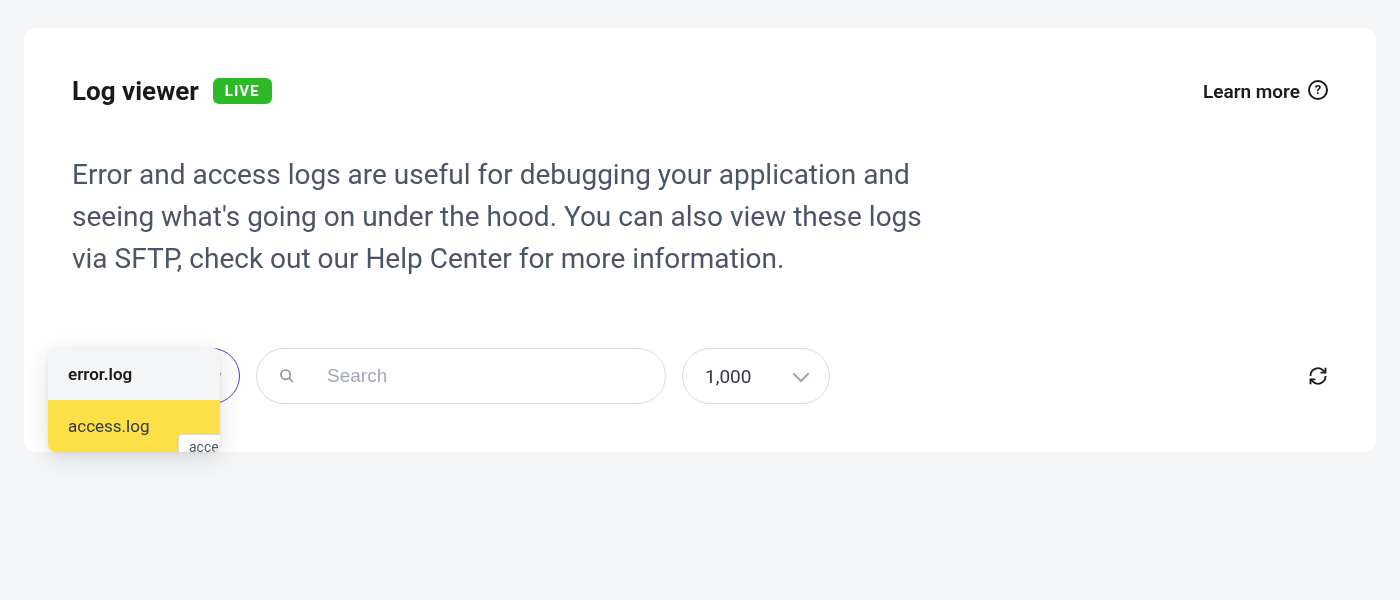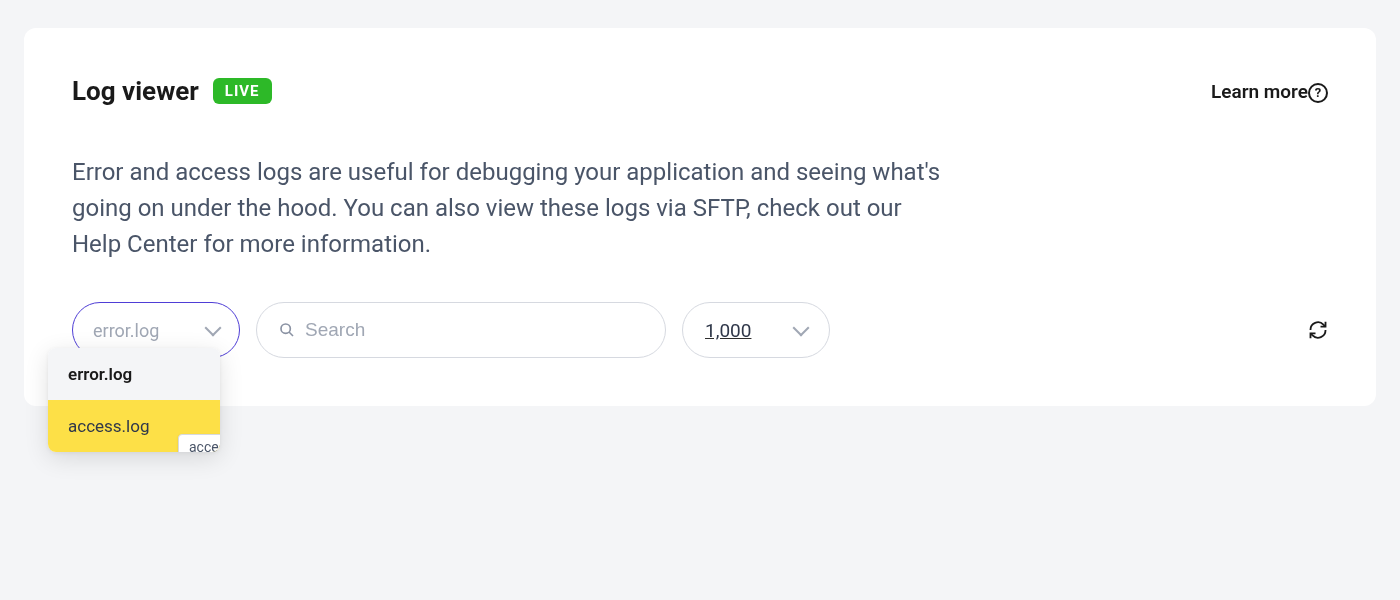--- a/index.html
+++ b/index.html
@@ -41,43 +41,44 @@
       background: #2db928;
       color: #ffffff;
       font-weight: 700;
       font-size: 15px;
       letter-spacing: 1px;
       padding: 4px 12px;
       border-radius: 6px;
     }
     .learn-more {
       display: flex;
-      align-items: flex-end;
+      align-items: flex-start;
+      gap: 8px;
       font-size: 19px;
       font-weight: 600;
       color: #1a1a1a;
       cursor: pointer;
     }
     .help-icon {
       width: 20px;
       height: 20px;
       border: 2px solid #1a1a1a;
       border-radius: 50%;
       display: flex;
       align-items: center;
       justify-content: center;
       font-size: 13px;
       font-weight: 700;
     }
     .description {
-      font-size: 24px;
+      font-size: 28px;
       line-height: 1.5;
       color: #4a5568;
       max-width: 880px;
-      margin-bottom: 40px;
+      margin-bottom: 68px;
     }
     .controls-row {
       display: flex;
       align-items: center;
       gap: 16px;
     }
     .select-wrap, .search-wrap, .count-wrap {
       position: relative;
       display: flex;
       align-items: center;
@@ -101,21 +102,21 @@
       width: 12px;
       height: 12px;
       border-right: 2px solid #a0a7b4;
       border-bottom: 2px solid #a0a7b4;
       transform: rotate(45deg);
       margin-top: -4px;
     }
     .search-wrap {
       width: 410px;
       padding: 0 22px;
-      gap: 10px;
+      gap: 32px;
     }
     .search-icon {
       color: #8a92a3;
       flex-shrink: 0;
     }
     .search-input {
       border: none;
       outline: none;
       font-size: 19px;
       color: #4a5568;
@@ -123,21 +124,20 @@
       background: transparent;
     }
     .search-input::placeholder {
       color: #a0a7b4;
     }
     .count-wrap {
       width: 148px;
       padding: 0 22px;
       justify-content: space-between;
       cursor: pointer;
-      text-decoration: underline;
     }
     .count-value {
       font-size: 19px;
       color: #30384a;
     }
     .refresh-btn {
       margin-left: auto;
       cursor: pointer;
       color: #1a1a1a;
       display: flex;

